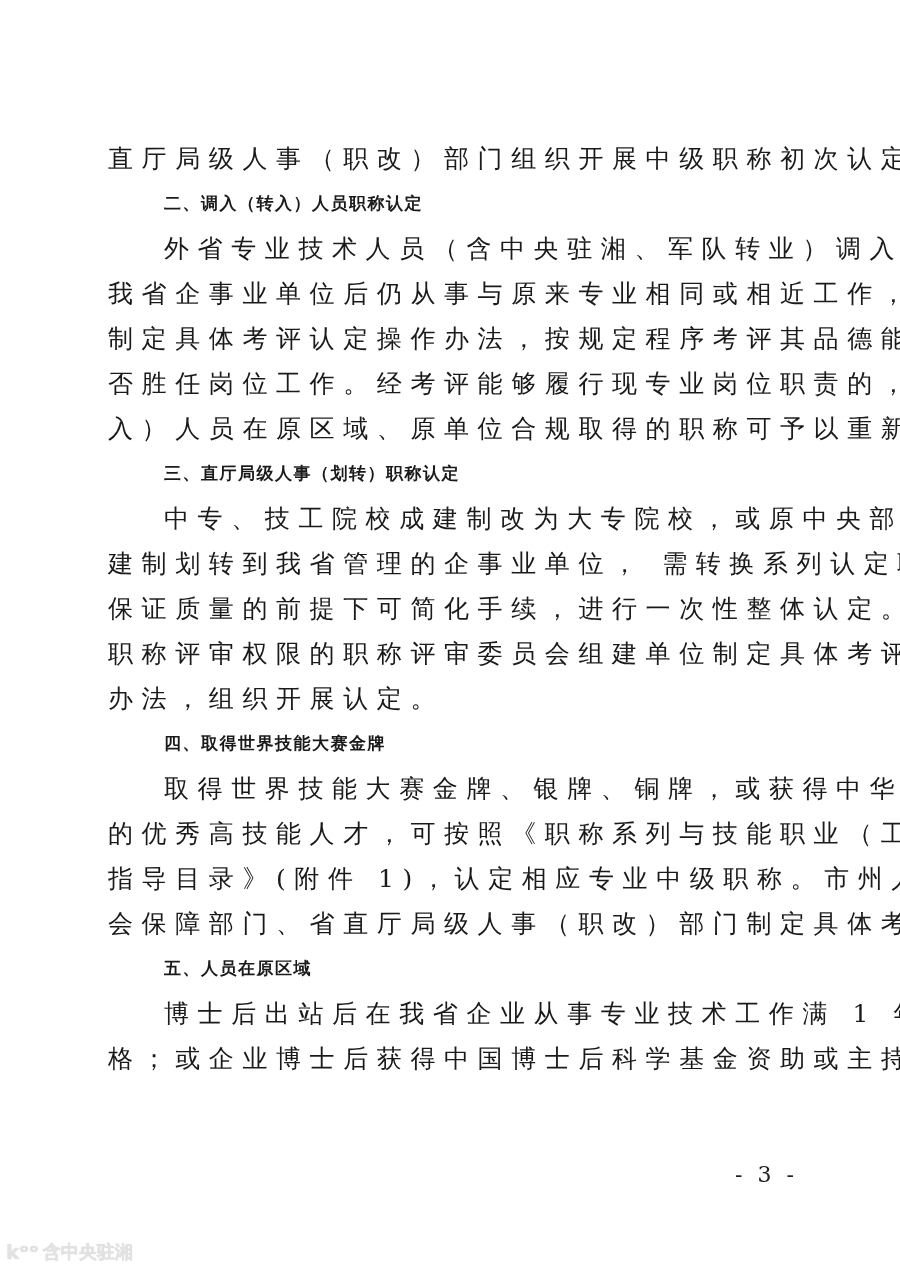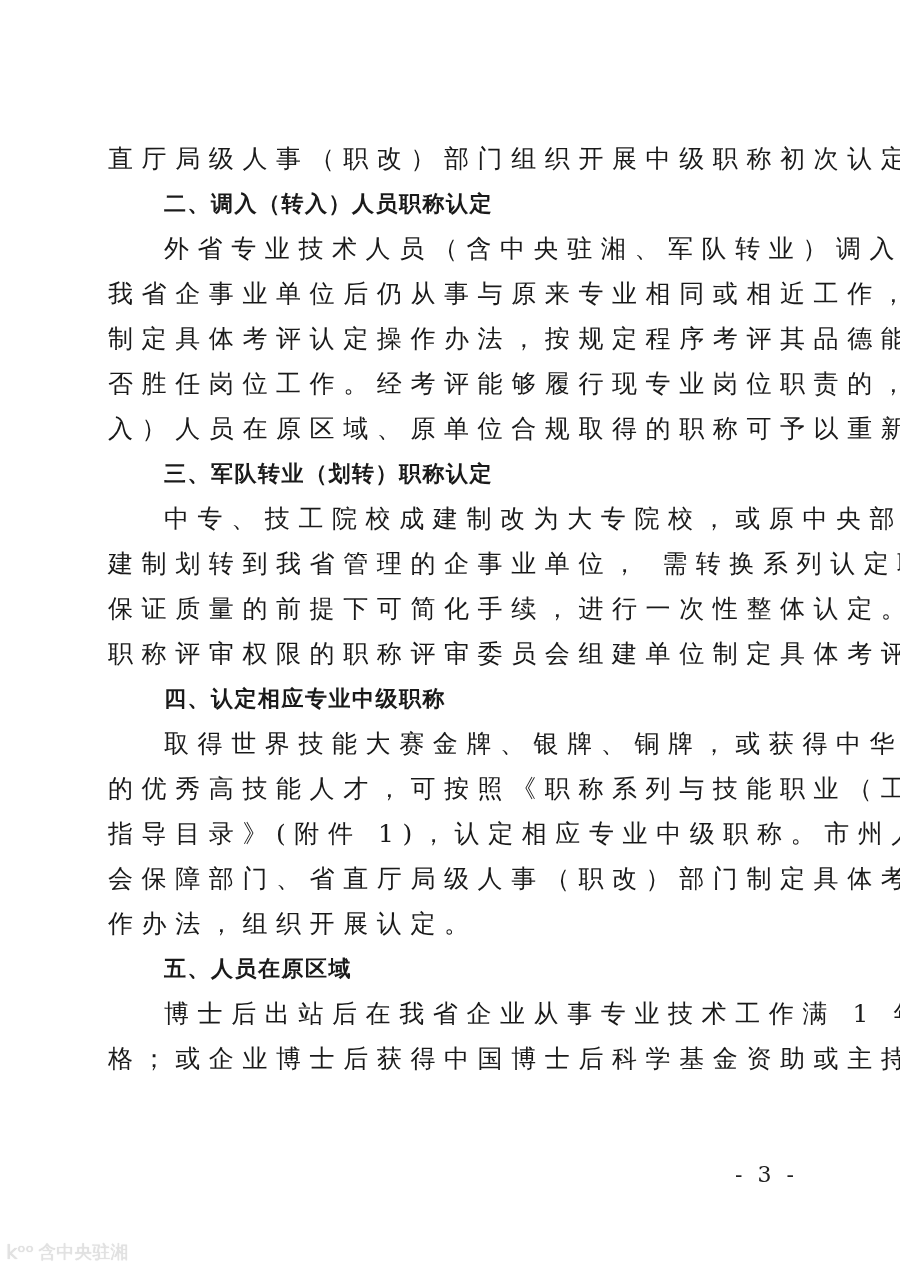--- a/index.html
+++ b/index.html
@@ -4,50 +4,50 @@
 <style>
   html, body { margin: 0; padding: 0; background: #ffffff; }
   body { width: 900px; height: 1273px; position: relative; overflow: hidden;
          font-family: "DejaVu Serif", "Liberation Serif", serif; color: #1a1a1a; }
   .page { position: absolute; left: 108px; top: 136px; width: 682px; }
   .line { font-size: 25px; line-height: 45px; height: 45px; white-space: nowrap;
           letter-spacing: 8.6px; text-align: justify; text-align-last: justify; }
   .line.last { text-align-last: left; }
   .indent { padding-left: 56px; }
   .heading { font-family: "DejaVu Sans", "Liberation Sans", sans-serif; font-weight: bold;
-             letter-spacing: 1.5px; text-align-last: left; font-size: 22px; }
+             letter-spacing: 1.5px; text-align-last: left; font-size: 17px; }
   .page-number { position: absolute; left: 735px; top: 1162px; font-size: 22px;
                  letter-spacing: 4px; color: #222; }
   .watermark { position: absolute; left: 6px; top: 1240px; font-size: 18px; color: #e2e2e2;
-               font-family: "DejaVu Sans", sans-serif; font-weight: normal; display: flex; align-items: center; gap: 4px;
+               font-family: "DejaVu Sans", sans-serif; font-weight: bold; display: flex; align-items: center; gap: 4px;
                text-shadow: 0 0 1px #cfcfcf; }
   .watermark .logo { font-size: 20px; }
 </style>
 </head>
 <body>
 
 <div class="page" id="page">
     <div class="line last">直厅局级人事（职改）部门组织开展中级职称初次认定。</div>
     <div class="line heading indent">二、调入（转入）人员职称认定</div>
     <div class="line indent">外省专业技术人员（含中央驻湘、军队转业）调入（转入）</div>
     <div class="line">我省企事业单位后仍从事与原来专业相同或相近工作，用人单位</div>
     <div class="line">制定具体考评认定操作办法，按规定程序考评其品德能力业绩能</div>
     <div class="line">否胜任岗位工作。经考评能够履行现专业岗位职责的，调入（转</div>
     <div class="line last">入）人员在原区域、原单位合规取得的职称可予以重新认定。</div>
-    <div class="line heading indent">三、军队转业（划转）职称认定</div>
+    <div class="line heading indent">三、直厅局级人事（划转）职称认定</div>
     <div class="line indent">中专、技工院校成建制改为大专院校，或原中央部属单位成</div>
     <div class="line">建制划转到我省管理的企事业单位， 需转换系列认定职称的，在</div>
     <div class="line">保证质量的前提下可简化手续，进行一次性整体认定。具备相应</div>
     <div class="line">职称评审权限的职称评审委员会组建单位制定具体考评认定操作</div>
-    <div class="line heading indent">四、认定相应专业中级职称</div>
+    <div class="line last">办法，组织开展认定。</div>
+    <div class="line heading indent">四、取得世界技能大赛金牌</div>
     <div class="line indent">取得世界技能大赛金牌、银牌、铜牌，或获得中华技能大奖</div>
     <div class="line">的优秀高技能人才，可按照《职称系列与技能职业（工种）对应</div>
     <div class="line">指导目录》(附件 1)，认定相应专业中级职称。市州人力资源社</div>
     <div class="line">会保障部门、省直厅局级人事（职改）部门制定具体考评认定操</div>
-    <div class="line last">作办法，组织开展认定。</div>
     <div class="line heading indent">五、人员在原区域</div>
     <div class="line indent">博士后出站后在我省企业从事专业技术工作满 1 年且考核合</div>
     <div class="line">格；或企业博士后获得中国博士后科学基金资助或主持省部级及</div>
   </div>
 
 <div class="page-number">- 3 -</div>
 
 <div class="watermark">
   <span class="logo">kᵒᵒ</span>
   <span>含中央驻湘</span>

